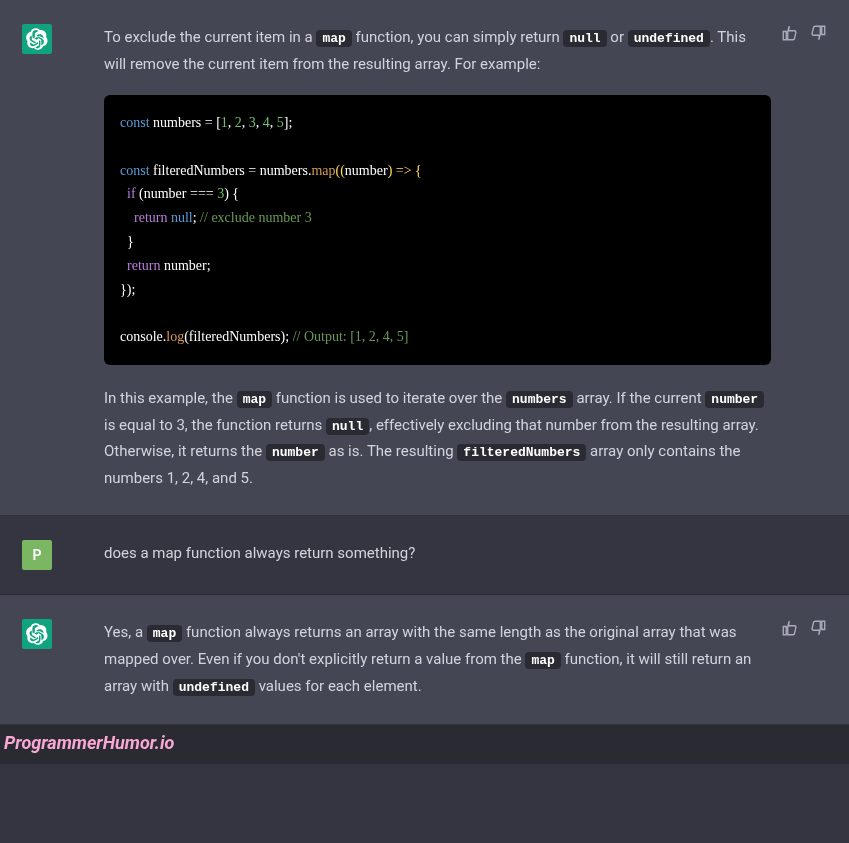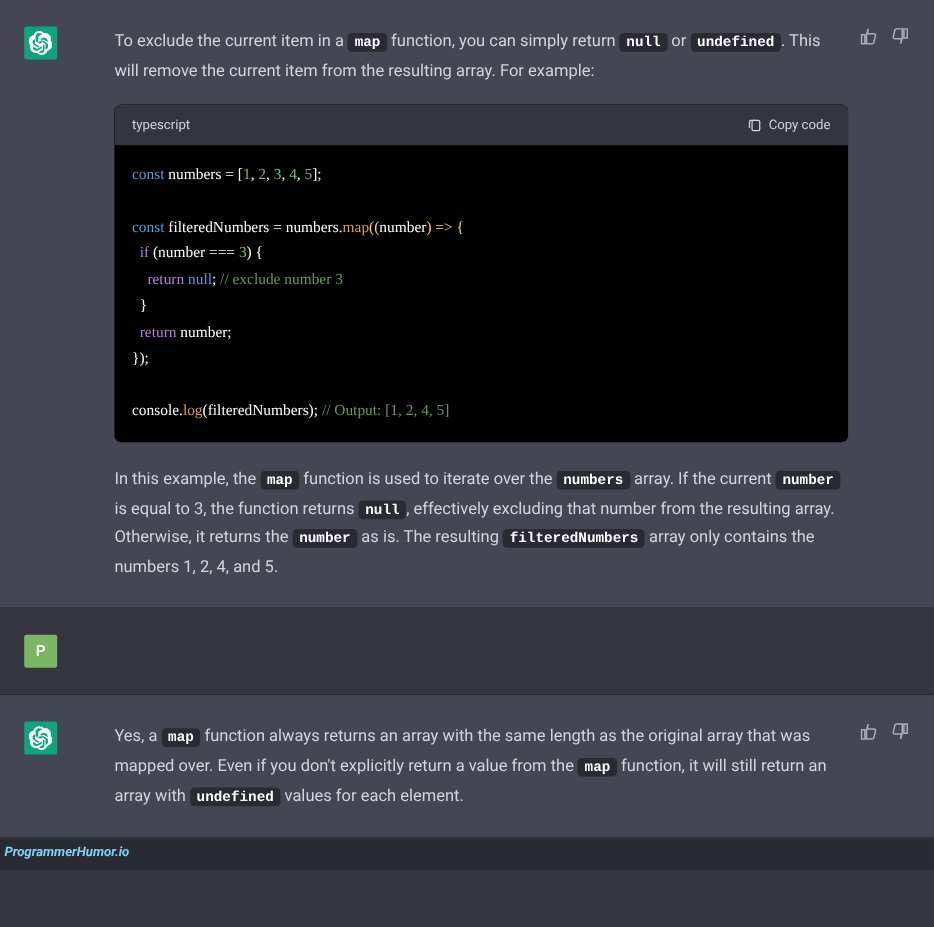--- a/index.html
+++ b/index.html
@@ -94,53 +94,43 @@
     .tok-var { color: #fff; }
     .tok-num { color: #6fbf6f; }
     .tok-fn { color: #d69b56; }
     .tok-ret { color: #b77fdb; }
     .tok-null { color: #5a9bd4; }
     .tok-cmt { color: #6a9955; }
     .tok-paren { color: #ffd866; }
     .watermark {
       font-style: italic;
       font-weight: 700;
-      color: #7dd3fc;
+      color: #f9a8d4;
       padding: 2px 4px 6px 4px;
-      font-size: 12px;
+      font-size: 18px;
       background: #2a2b32;
     }
     .ai-logo { width: 22px; height: 22px; }
   </style>
 </head>
 <body>
 
 <div class="message msg-assistant">
   <div class="msg-inner">
     <div class="avatar avatar-ai">
       <svg class="ai-logo" viewBox="0 0 41 41" fill="none">
           <path d="M37.5 16.8c.9-2.7.6-5.7-.9-8.1-2.2-3.9-6.7-5.9-11-4.9C23.7 1.6 20.9.4 18 .5c-4.5 0-8.4 2.9-9.8 7.1-2.8.6-5.2 2.3-6.6 4.8-2.2 3.8-1.7 8.7 1.3 12-1 2.7-.6 5.7.8 8.1 2.2 3.9 6.7 5.9 11 4.9 1.9 2.2 4.7 3.4 7.6 3.3 4.5 0 8.4-2.9 9.8-7.1 2.8-.6 5.2-2.3 6.6-4.8 2.2-3.8 1.7-8.7-1.2-12zM22.3 38c-1.8 0-3.5-.6-4.9-1.8l6.3-3.6c.3-.2.5-.5.5-.9V22.8l2.7 1.5v7.3c0 3.5-2.8 6.4-6.4 6.4h-.2zM8.5 32.1c-.9-1.5-1.2-3.4-.9-5.1l6.3 3.6c.3.2.7.2 1 0l7.7-4.4v3.1l-6.4 3.7c-3.1 1.8-7 .7-8.8-2.4.1-.1.1-.3.1-.5zM6.8 17.2c.9-1.5 2.3-2.7 4-3.3v7.5c0 .4.2.7.5.9l7.7 4.4-2.7 1.5-6.4-3.7c-3.1-1.8-4.1-5.7-2.4-8.8.1-.2.2-.4.3-.5zm22 5.1l-7.7-4.4 2.7-1.5 6.4 3.7c3.1 1.8 4.1 5.7 2.4 8.8-.9 1.5-2.3 2.7-4 3.3v-7.5c0-.4-.2-.7-.5-.9l.7-1.5zm2.6-4l-6.3-3.6c-.3-.2-.7-.2-1 0l-7.7 4.4v-3.1l6.4-3.7c3.1-1.8 7-.7 8.8 2.4.9 1.5 1.2 3.4.9 5.1l-1.1-1.5zm-16.8.7l-2.7-1.5V10.2c0-3.5 2.9-6.4 6.4-6.4 1.8 0 3.5.6 4.9 1.8l-6.3 3.6c-.3.2-.5.5-.5.9l.2 8.9zm1.4-3.1l3.4-2 3.4 2v3.9l-3.4 2-3.4-2v-3.9z" fill="#fff"></path>
         </svg>
     </div>
     <div class="msg-content">
       <p>
         <span>To exclude the current item in a </span><code class="inline-code">map</code><span> function, you can simply return </span><code class="inline-code">null</code><span> or </span><code class="inline-code">undefined</code><span>. This will remove the current item from the resulting array. For example:</span>
       </p>
 
       <div class="codeblock">
-        <div class="code-header">
-          <span>typescript</span>
-          <div class="copy-btn">
-            <svg viewBox="0 0 24 24">
-                <rect x="8" y="4" width="12" height="16" rx="2"></rect>
-                <path d="M4 16V6a2 2 0 0 1 2-2h8"></path>
-              </svg>
-            <span>Copy code</span>
-          </div>
-        </div>
         <div class="code-body"><span class="tok-kw">const</span> <span class="tok-var">numbers</span><span> = [</span><span class="tok-num">1</span>, <span class="tok-num">2</span>, <span class="tok-num">3</span>, <span class="tok-num">4</span>, <span class="tok-num">5</span><span>];</span>
 
 <span class="tok-kw">const</span> <span class="tok-var">filteredNumbers</span><span> = numbers.</span><span class="tok-fn">map</span><span class="tok-paren">((</span><span class="tok-var">number</span><span class="tok-paren">) =&gt; {</span>
   <span class="tok-ret">if</span><span> (number === </span><span class="tok-num">3</span><span>) {</span>
     <span class="tok-ret">return</span> <span class="tok-null">null</span><span>;</span><span class="tok-cmt"> // exclude number 3</span>
 <span>  }</span>
   <span class="tok-ret">return</span><span> number;</span>
 <span>});</span>
 
 <span class="tok-var">console</span><span>.</span><span class="tok-fn">log</span><span>(filteredNumbers);</span><span class="tok-cmt"> // Output: [1, 2, 4, 5]</span></div>
@@ -159,20 +149,23 @@
           </svg></div>
     </div>
   </div>
 </div>
 
 <div class="message msg-user">
   <div class="msg-inner">
     <div class="avatar avatar-user">
         <span>P</span>
       </div>
+    <div class="msg-content">
+      <p>does a map function always return something?</p>
+    </div>
   </div>
 </div>
 
 <div class="message msg-assistant">
   <div class="msg-inner">
     <div class="avatar avatar-ai">
       <svg class="ai-logo" viewBox="0 0 41 41" fill="none">
           <path d="M37.5 16.8c.9-2.7.6-5.7-.9-8.1-2.2-3.9-6.7-5.9-11-4.9C23.7 1.6 20.9.4 18 .5c-4.5 0-8.4 2.9-9.8 7.1-2.8.6-5.2 2.3-6.6 4.8-2.2 3.8-1.7 8.7 1.3 12-1 2.7-.6 5.7.8 8.1 2.2 3.9 6.7 5.9 11 4.9 1.9 2.2 4.7 3.4 7.6 3.3 4.5 0 8.4-2.9 9.8-7.1 2.8-.6 5.2-2.3 6.6-4.8 2.2-3.8 1.7-8.7-1.2-12zM22.3 38c-1.8 0-3.5-.6-4.9-1.8l6.3-3.6c.3-.2.5-.5.5-.9V22.8l2.7 1.5v7.3c0 3.5-2.8 6.4-6.4 6.4h-.2zM8.5 32.1c-.9-1.5-1.2-3.4-.9-5.1l6.3 3.6c.3.2.7.2 1 0l7.7-4.4v3.1l-6.4 3.7c-3.1 1.8-7 .7-8.8-2.4.1-.1.1-.3.1-.5zM6.8 17.2c.9-1.5 2.3-2.7 4-3.3v7.5c0 .4.2.7.5.9l7.7 4.4-2.7 1.5-6.4-3.7c-3.1-1.8-4.1-5.7-2.4-8.8.1-.2.2-.4.3-.5zm22 5.1l-7.7-4.4 2.7-1.5 6.4 3.7c3.1 1.8 4.1 5.7 2.4 8.8-.9 1.5-2.3 2.7-4 3.3v-7.5c0-.4-.2-.7-.5-.9l.7-1.5zm2.6-4l-6.3-3.6c-.3-.2-.7-.2-1 0l-7.7 4.4v-3.1l6.4-3.7c3.1-1.8 7-.7 8.8 2.4.9 1.5 1.2 3.4.9 5.1l-1.1-1.5zm-16.8.7l-2.7-1.5V10.2c0-3.5 2.9-6.4 6.4-6.4 1.8 0 3.5.6 4.9 1.8l-6.3 3.6c-.3.2-.5.5-.5.9l.2 8.9zm1.4-3.1l3.4-2 3.4 2v3.9l-3.4 2-3.4-2v-3.9z" fill="#fff"></path>
         </svg>
     </div>

